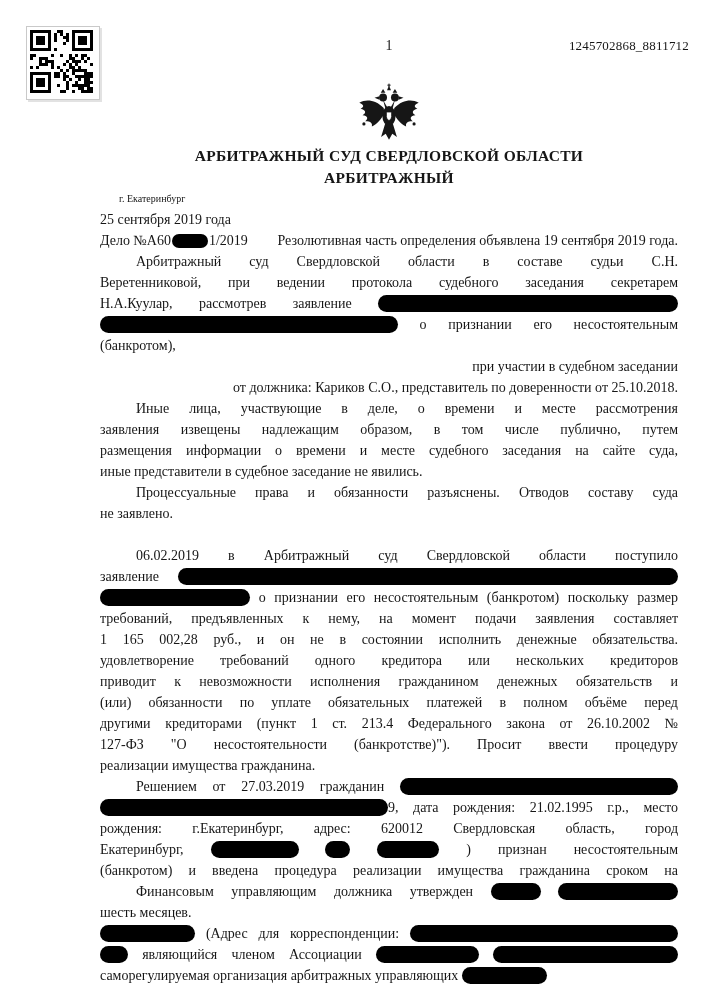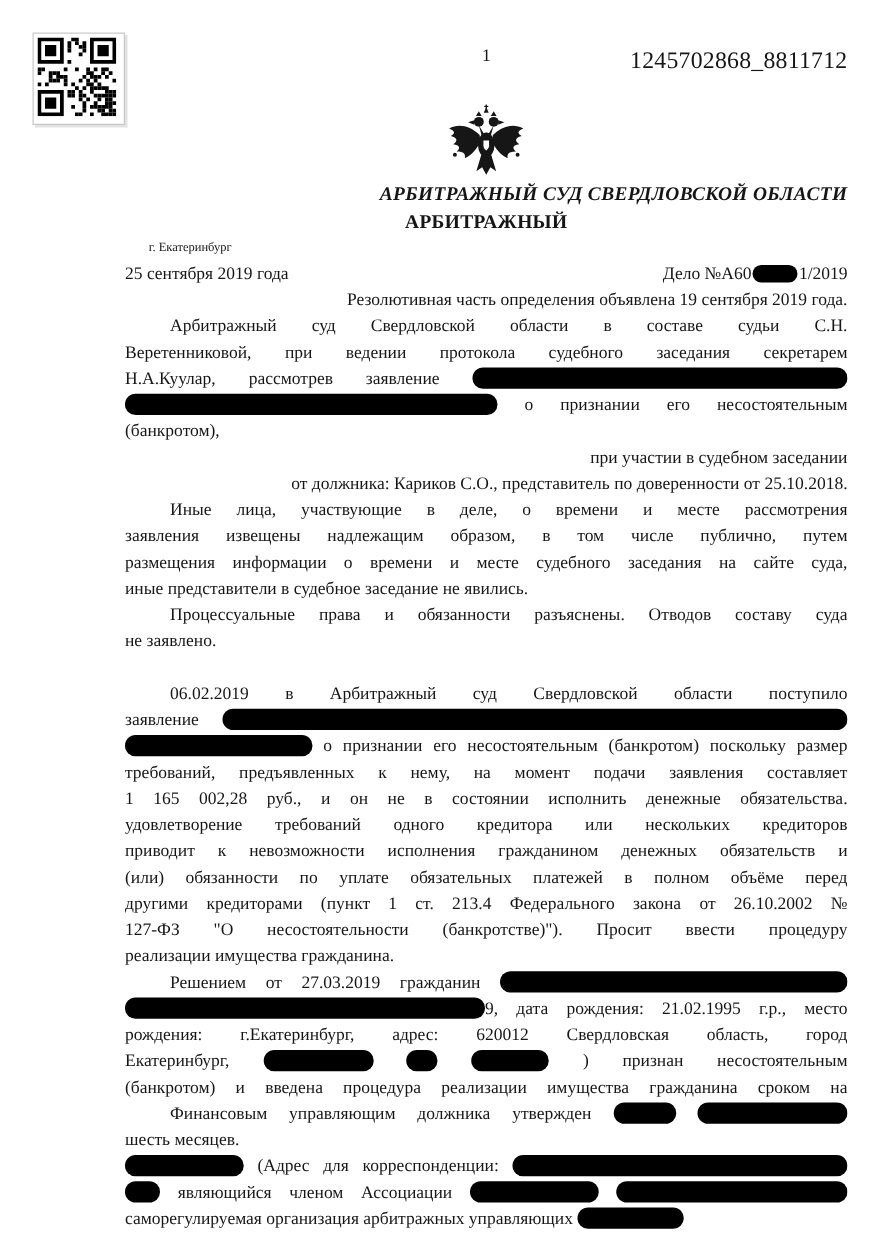--- a/index.html
+++ b/index.html
@@ -12,32 +12,32 @@
   .qr-card{
     position:absolute;left:26px;top:26px;width:66px;height:66px;
     background:#fff;border:1px solid #c9c9c9;padding:3px;
     box-shadow:2px 2px 0 #e2e2e2;
   }
   .page-num{
     position:absolute;left:100px;top:38px;width:578px;
     text-align:center;font-size:14px;
   }
   .doc-id{
-    position:absolute;right:29px;top:38px;font-size:19px;letter-spacing:0.2px;
+    position:absolute;right:18px;top:38px;font-size:13px;letter-spacing:0.2px;
   }
   .eagle{
     position:absolute;left:100px;top:78px;width:578px;height:68px;
     display:flex;align-items:center;justify-content:center;
   }
   
   .content{position:absolute;left:100px;top:145px;width:578px;}
-  .title1{font-weight:bold;text-align:right;font-size:15.5px;line-height:22px;height:22px;letter-spacing:0.3px;font-style:italic;}
+  .title1{font-weight:bold;text-align:center;font-size:15.5px;line-height:22px;height:22px;letter-spacing:0.3px;}
   .title2{font-weight:bold;text-align:center;font-size:15.5px;line-height:21px;height:21px;letter-spacing:0.3px;}
   .mline{font-size:10px;line-height:21px;height:21px;margin-left:19px;}
-  .meta-row{display:flex;justify-content:space-between;font-size:14px;line-height:21px;height:21px;}
+  .meta-row{display:flex;justify-content:space-between;font-size:14px;line-height:21px;height:21px;flex-direction:column;}
   .line{
     font-size:14px;line-height:21px;height:21px;overflow:hidden;
     text-align:left;
   }
   .line.j{text-align:justify;text-align-last:justify;}
   .line.ind{padding-left:36px;text-align:right;}
   .line.spacer{height:21px;}
   .red{
     display:inline-block;background:#000;height:17px;border-radius:9px;
     vertical-align:-4px;

